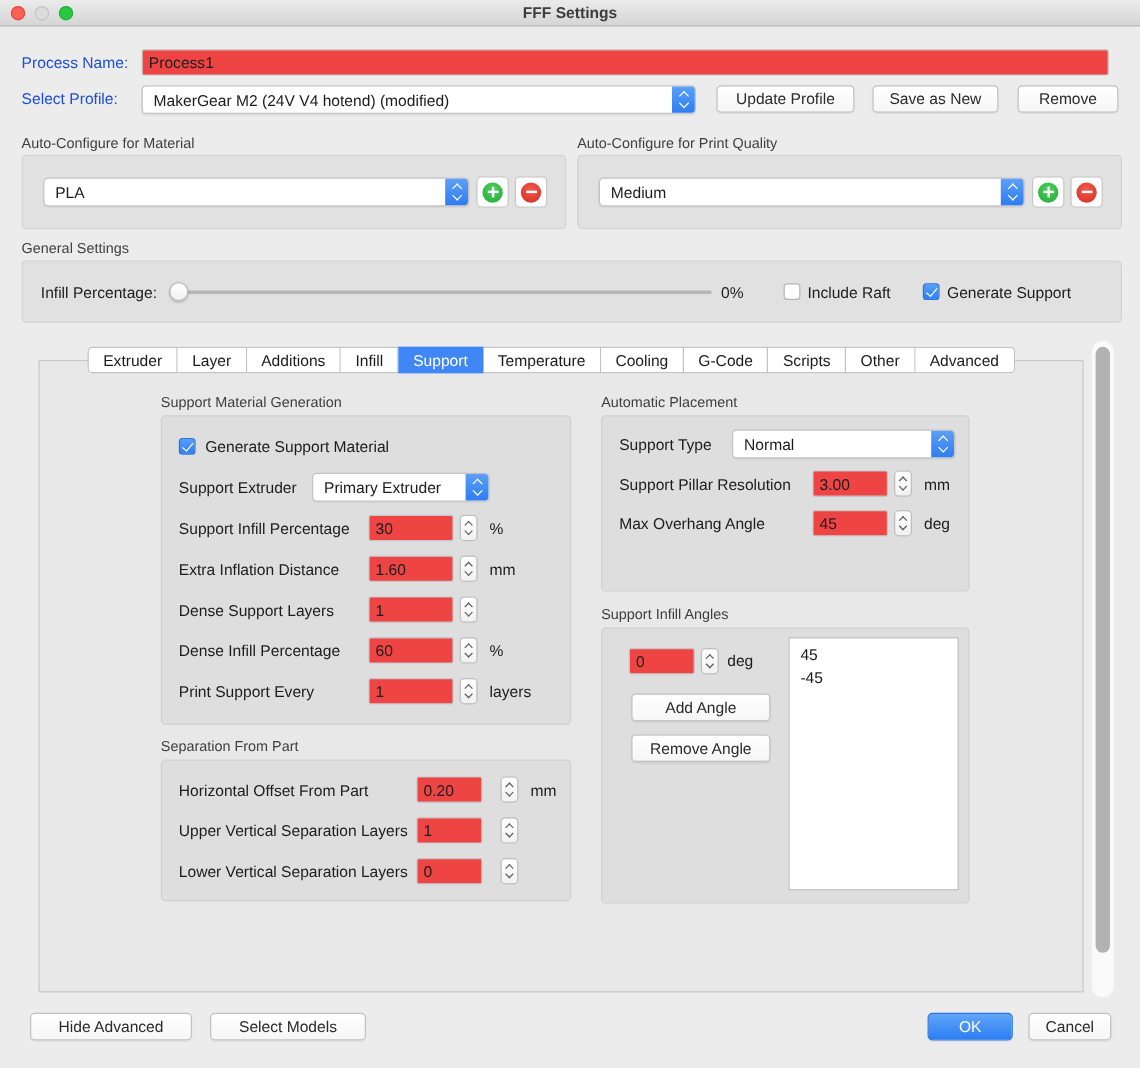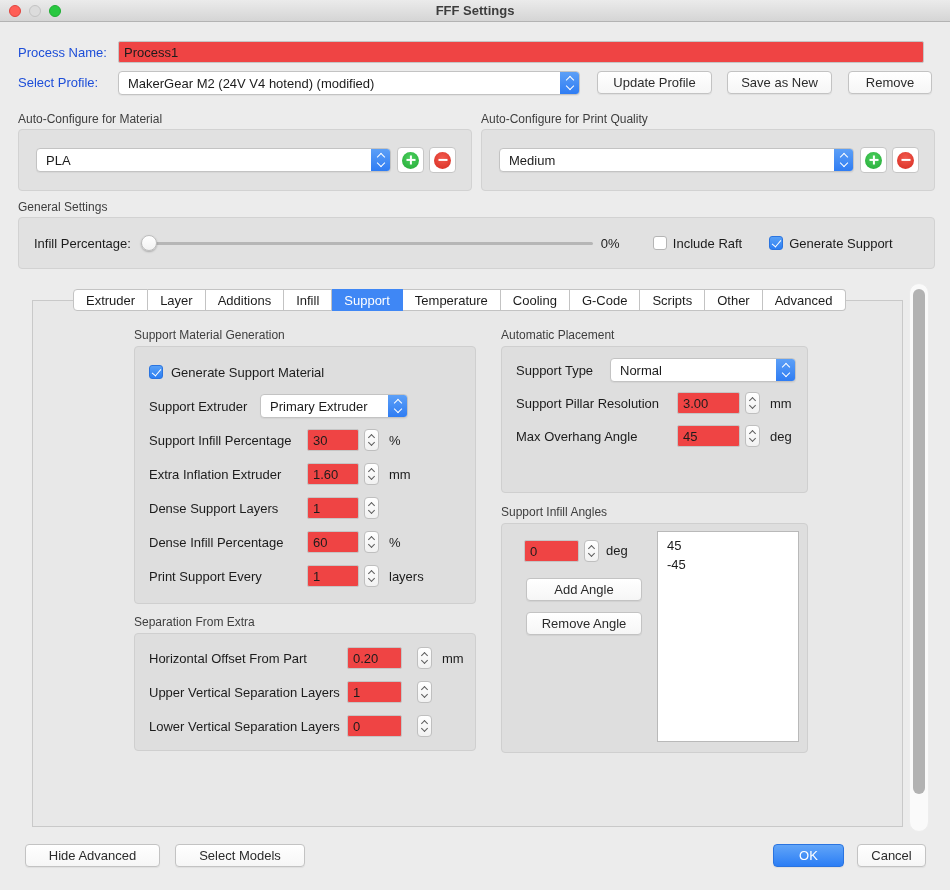--- a/index.html
+++ b/index.html
@@ -84,21 +84,21 @@
   .panel-group { position:absolute; }
   .panel-group .gbox { background:#dedede; border-color:#cfcfcf; }
 
   .frow { display:flex; align-items:center; height:24px; }
   .flabel { flex:none; }
   .unit { margin-left:10px; }
 
   #sg-group { left:101px; top:27px; width:342px; }
   #sg-box { margin-top:4px; height:258px; padding:13px 0 0 14px; display:flex; flex-direction:column; gap:10px; }
   #sg-box .flabel { width:158px; }
-  #sg-box .tfield { width:52px; margin-right:5px; }
+  #sg-box .tfield { width:71px; margin-right:5px; }
   #sg-extruder-dd { width:148px; }
   #sg-box .exlabel { width:111px; }
 
   #sep-group { left:101px; top:314px; width:342px; }
   #sep-box { margin-top:4px; height:118px; padding:12px 0 0 14px; display:flex; flex-direction:column; gap:10px; }
   #sep-box .flabel { width:198px; }
   #sep-box .tfield { width:55px; margin-right:15px; }
 
   #ap-group { left:468px; top:27px; width:307px; }
   #ap-box { margin-top:4px; height:147px; padding:11px 0 0 14px; display:flex; flex-direction:column; gap:9px; }
@@ -237,21 +237,21 @@
           <span class="dd-cap"></span>
         </div>
       </div>
       <div class="frow">
         <span class="flabel">Support Infill Percentage</span>
         <input class="tfield" value="30" style="">
         <span class="stepper"></span>
         <span class="unit">%</span>
       </div>
       <div class="frow">
-        <span class="flabel">Extra Inflation Extruder</span>
+        <span class="flabel">Extra Inflation Distance</span>
         <input class="tfield" value="1.60" style="">
         <span class="stepper"></span>
         <span class="unit">mm</span>
       </div>
       <div class="frow">
         <span class="flabel">Dense Support Layers</span>
         <input class="tfield" value="1" style="">
         <span class="stepper"></span>
       </div>
       <div class="frow">
@@ -263,21 +263,21 @@
       <div class="frow">
         <span class="flabel">Print Support Every</span>
         <input class="tfield" value="1" style="">
         <span class="stepper"></span>
         <span class="unit">layers</span>
       </div>
     </div>
   </div>
 
   <div id="sep-group" class="panel-group">
-    <div class="group-title">Separation From Extra</div>
+    <div class="group-title">Separation From Part</div>
     <div id="sep-box" class="gbox">
       <div class="frow">
         <span class="flabel">Horizontal Offset From Part</span>
         <input class="tfield" value="0.20" style="">
         <span class="stepper"></span>
         <span class="unit">mm</span>
       </div>
       <div class="frow">
         <span class="flabel">Upper Vertical Separation Layers</span>
         <input class="tfield" value="1" style="">

